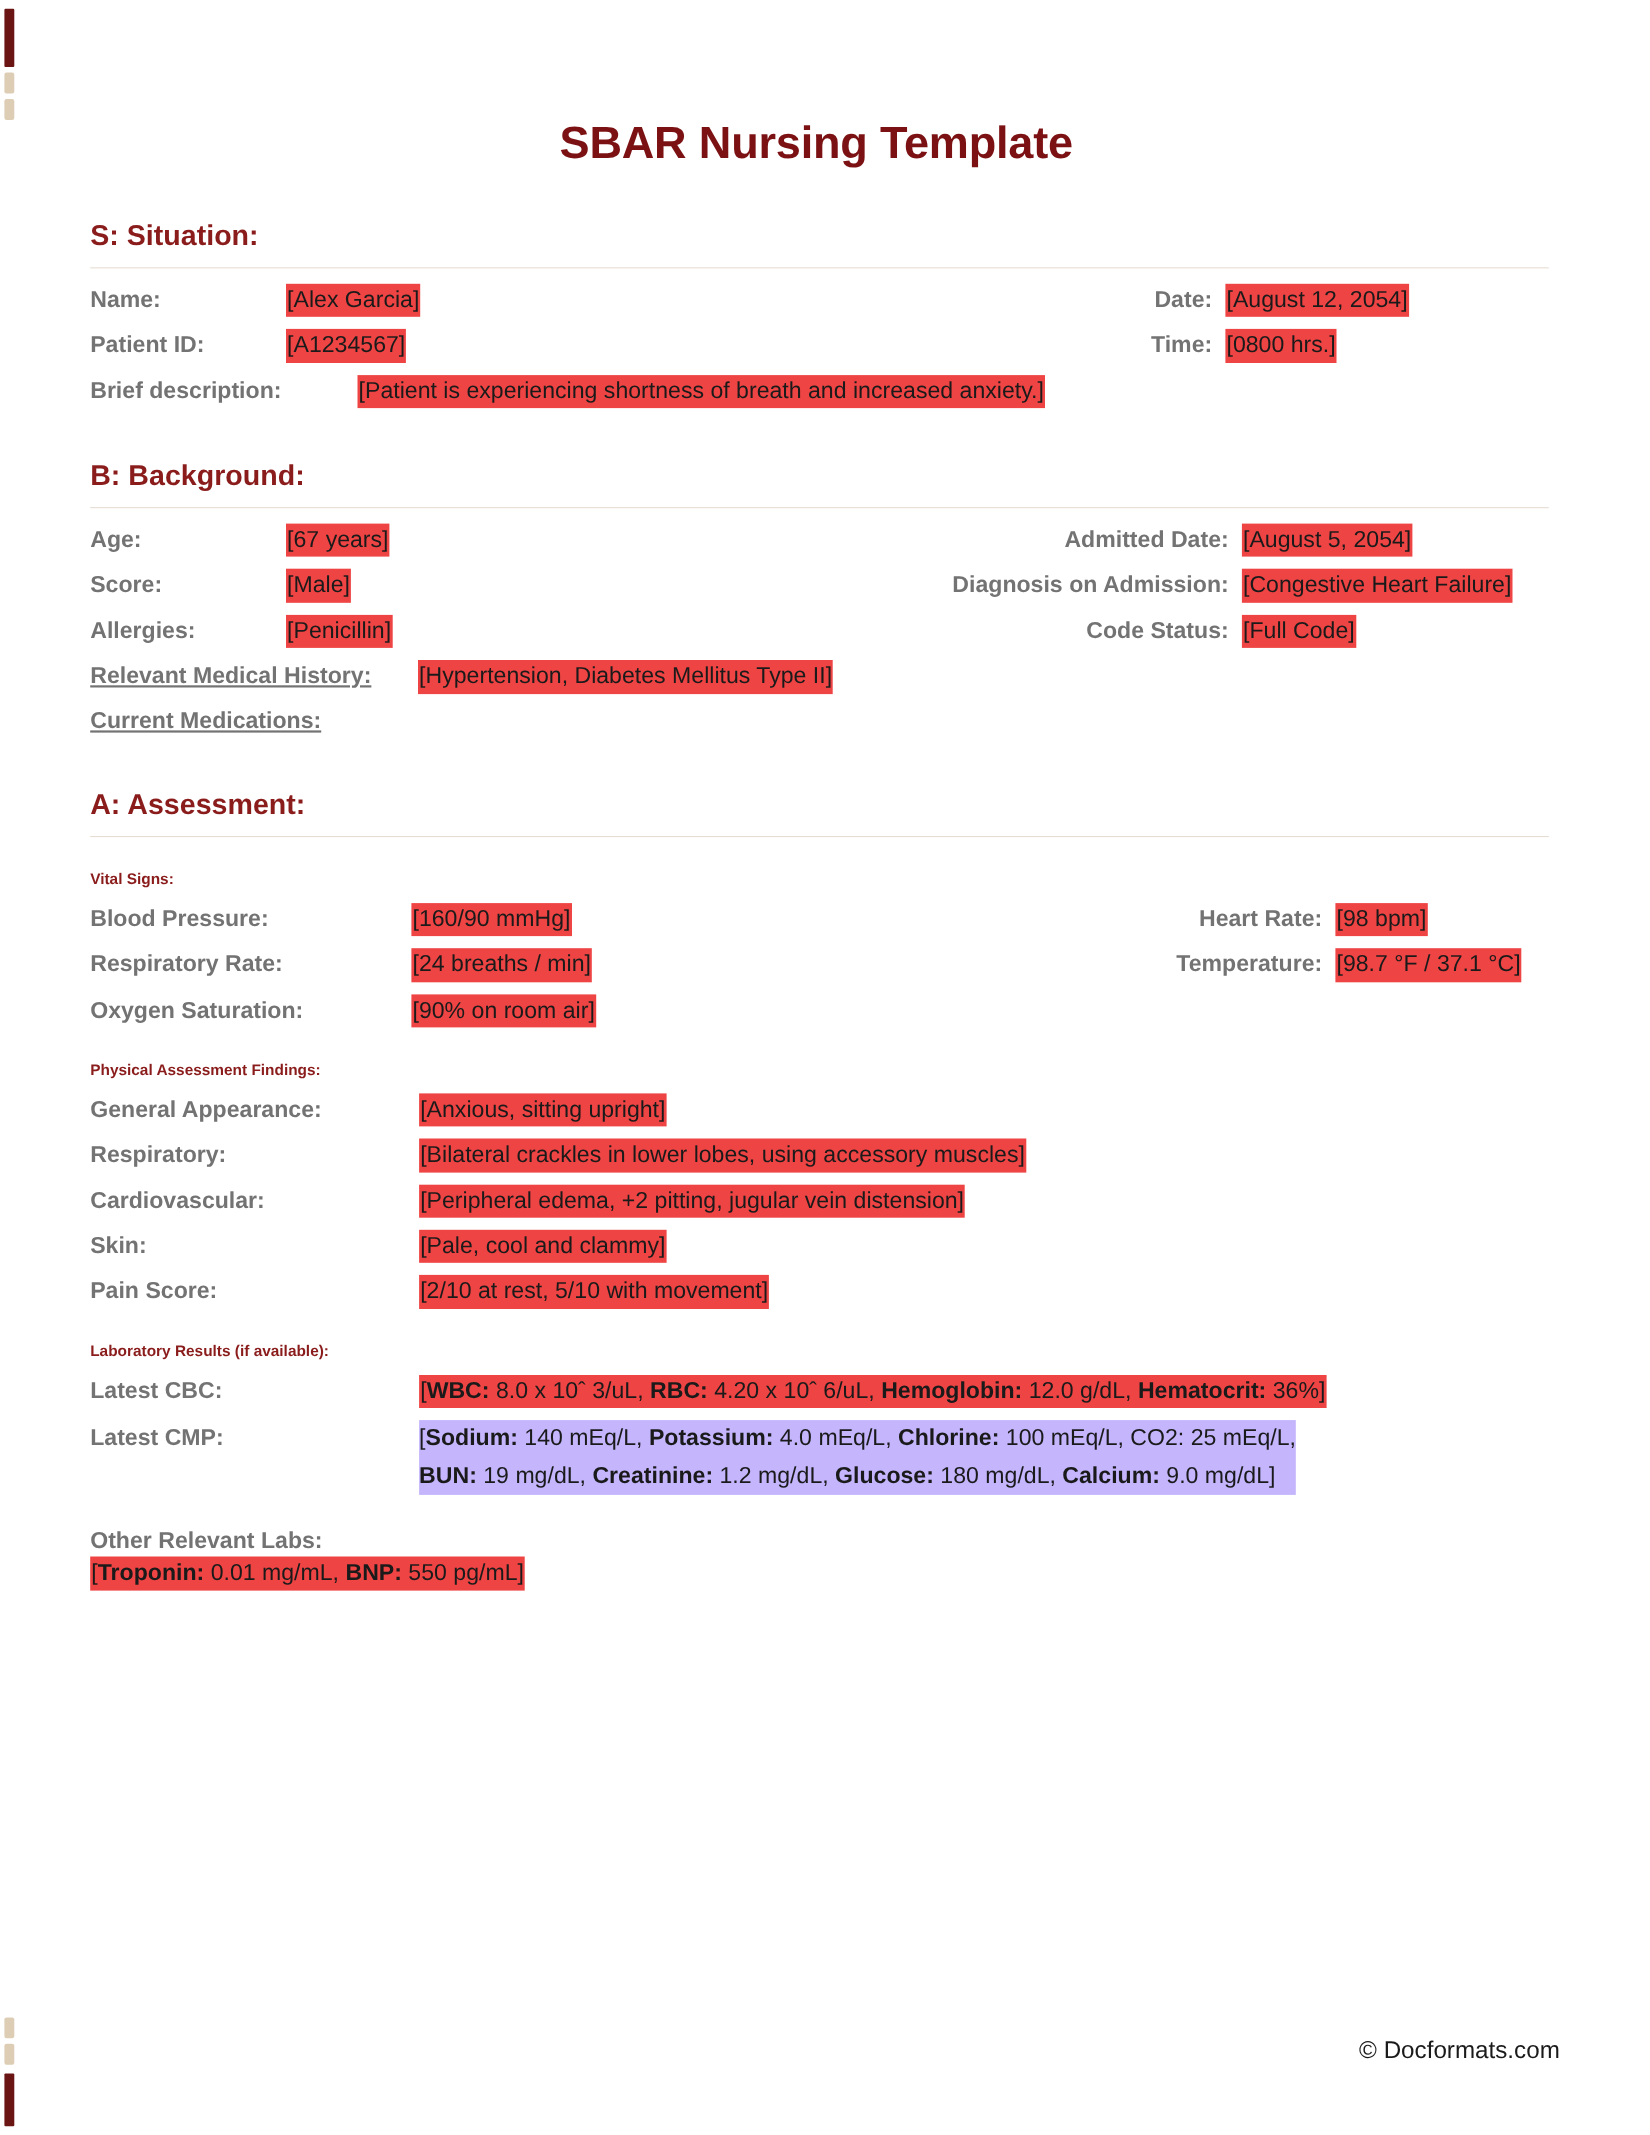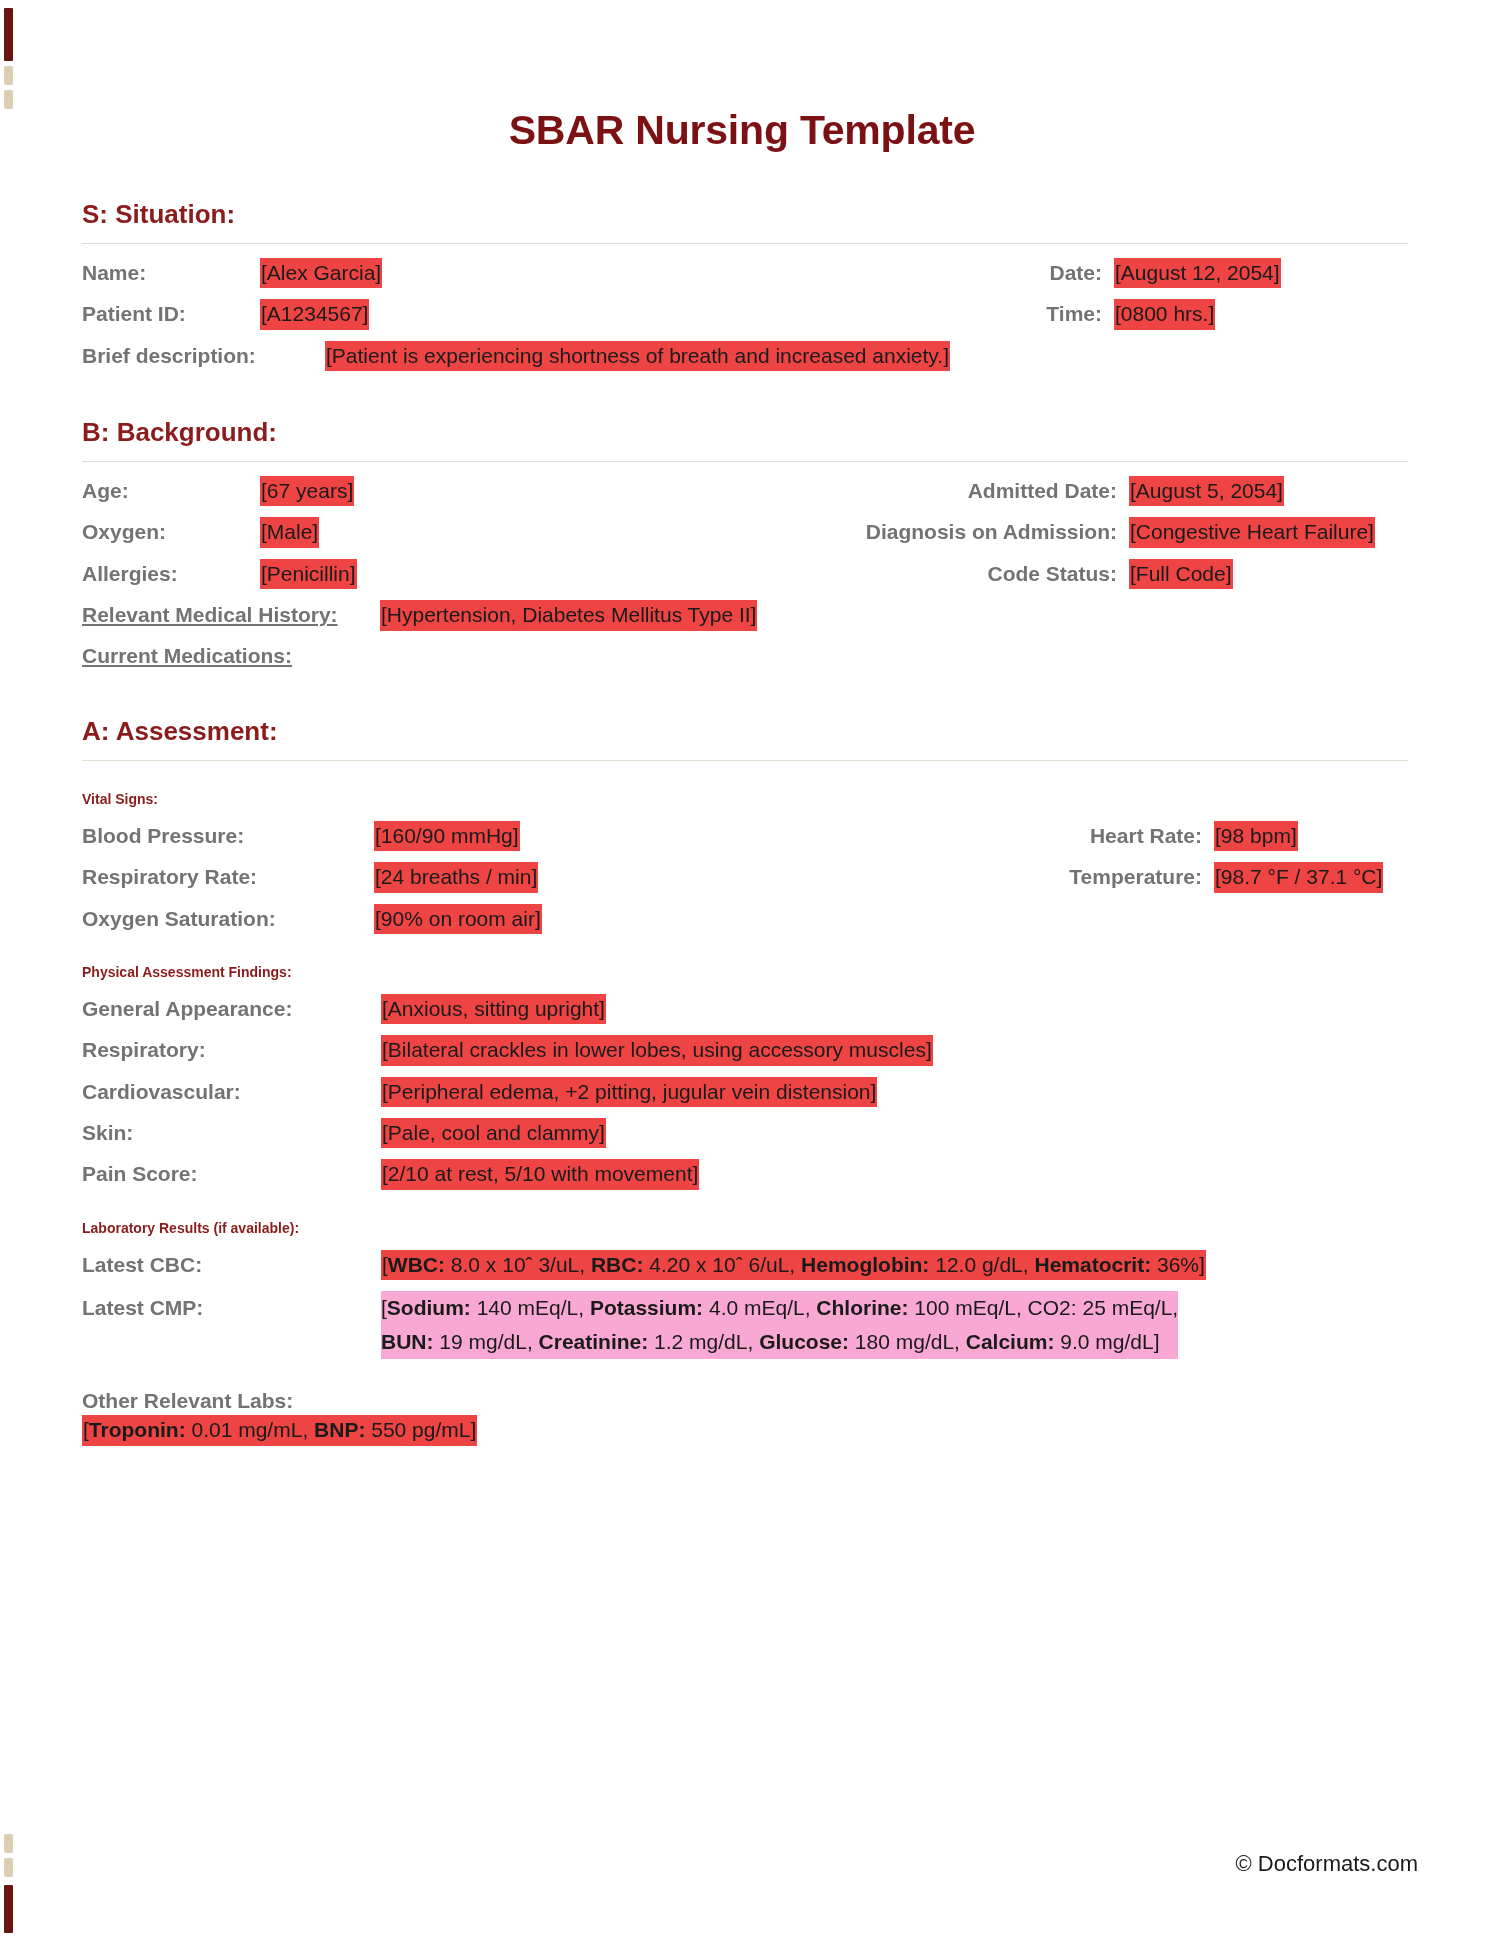--- a/index.html
+++ b/index.html
@@ -138,21 +138,21 @@
   .sec-situation .rcol { width: 440px; }
   .sec-situation .rlbl { width: 130px; }
 
   .sec-background .rcol { width: 610px; }
   .sec-background .rlbl { width: 315px; }
 
   .sec-vitals .rcol { width: 395px; }
   .sec-vitals .rlbl { width: 185px; }
 
   .multiline-val {
-    background: #f9a8d4;
+    background: #c4b5fd;
     line-height: 1.62;
     display: inline-block;
   }
 
   .footer {
     position: absolute;
     right: 82px;
     bottom: 64px;
     font-size: 22px;
     color: #1a1a1a;
@@ -220,21 +220,21 @@
         <div class="rcol">
           <span class="lbl rlbl">Admitted Date:</span>
           <span class="val">[August 5, 2054]</span>
         </div>
       </div>
     </div>
 
     <div class="row sec-background">
       <div class="row-pair">
         <div class="lcol">
-          <span class="lbl lbl-w200">Oxygen:</span>
+          <span class="lbl lbl-w200">Score:</span>
           <span class="val">[Male]</span>
         </div>
         <div class="rcol">
           <span class="lbl rlbl">Diagnosis on Admission:</span>
           <span class="val">[Congestive Heart Failure]</span>
         </div>
       </div>
     </div>
 
     <div class="row sec-background">

